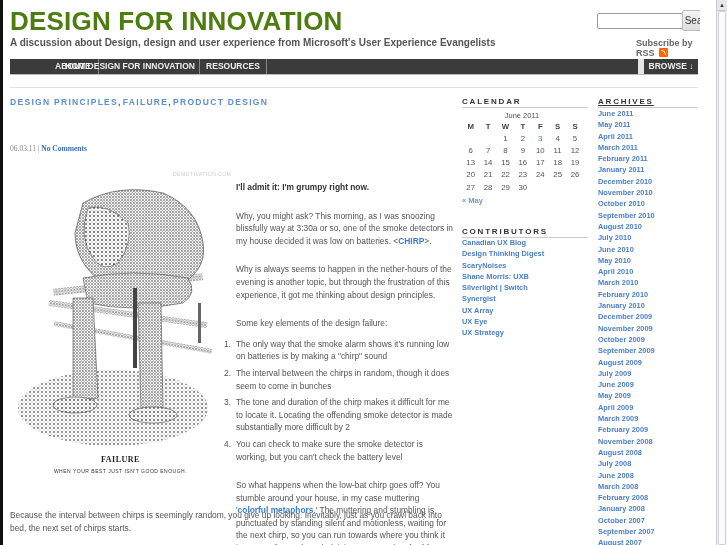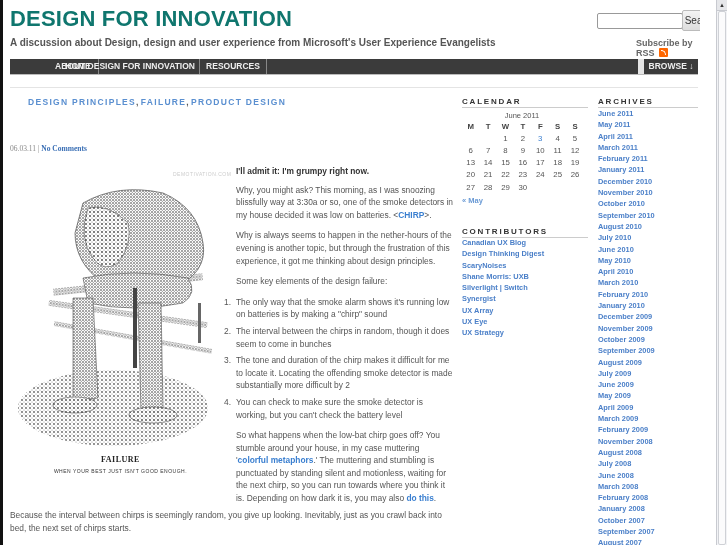--- a/index.html
+++ b/index.html
@@ -4,48 +4,48 @@
 <style>
   html, body { margin:0; padding:0; }
   body {
     width:727px; height:545px; overflow:hidden; position:relative;
     background:#fff; font-family:"Liberation Sans", sans-serif; color:#555;
   }
   .left-edge { position:absolute; left:0; top:0; width:3px; height:545px; background:#111; }
   .page { position:absolute; left:3px; top:0; width:697px; height:545px; overflow:hidden; }
 
   
-  .site-title { position:absolute; left:7px; top:6px; font-size:22px; font-weight:bold; color:#0f766e; letter-spacing:0.2px; margin:0; }
+  .site-title { position:absolute; left:7px; top:6px; font-size:26px; font-weight:bold; color:#4d7c0f; letter-spacing:0.2px; margin:0; }
   .tagline { position:absolute; left:7px; top:37px; font-size:10px; font-weight:bold; color:#555; }
   .search-input { position:absolute; left:594px; top:13px; width:80px; height:14px; border:1px solid #999; border-radius:2px; padding:0 2px; font-size:10px; }
   .search-btn { position:absolute; left:679px; top:10px; width:37px; height:21px; border:1px solid #bbb; border-radius:2px; background:linear-gradient(#f4f4f4,#ddd); font-size:10px; color:#333; padding:0; font-family:"Liberation Sans", sans-serif; }
   .rss { position:absolute; left:633px; top:38px; font-size:9px; font-weight:bold; color:#666; }
   .rss-icon { display:inline-block; width:9px; height:9px; background:#f60; border-radius:1px; vertical-align:-1px; margin-left:4px; position:relative; }
   .rss-icon::after { content:""; position:absolute; left:2px; top:2px; width:4px; height:4px; border-top:1.5px solid #fff; border-right:1.5px solid #fff; border-radius:0 5px 0 0; }
 
   
   .nav { position:absolute; left:7px; top:59px; width:688px; height:15px; background:#3b3b3b; border-bottom:1px solid #bbb; }
   .nav-item { position:absolute; top:0; height:15px; line-height:15px; font-size:8.5px; font-weight:bold; color:#eee; border-right:1px solid #888; text-align:center; }
   .nav-browse { position:absolute; right:0; top:0; height:15px; line-height:15px; font-size:8.5px; font-weight:bold; color:#eee; border-left:6px solid #e5e5e5; width:54px; text-align:center; }
   .nav-sep { position:absolute; left:7px; top:87px; width:688px; height:1px; background:#e4e4e4; }
 
   
-  .cats { position:absolute; left:25px; top:97px; font-size:8.5px; font-weight:bold; letter-spacing:1.3px; color:#5a8fd0; }
+  .cats { position:absolute; left:7px; top:97px; font-size:8.5px; font-weight:bold; letter-spacing:1.3px; color:#5a8fd0; }
   .cats .sep { color:#555; letter-spacing:0; }
   .post-title { position:absolute; left:7px; top:109px; width:440px; font-size:17.5px; line-height:16px; font-weight:bold; color:#444; margin:0; }
   .meta { position:absolute; left:7px; top:144px; font-size:7.5px; color:#888;font-family:Liberation Serif, serif; }
   .meta a { color:#3a6fb5; font-weight:bold; text-decoration:none; }
 
   .illus { position:absolute; left:10px; top:163px; width:215px; height:320px; background:#fff; }
   .wm { position:absolute; left:160px; top:8px; font-size:5px; color:#ccc; letter-spacing:0.5px; }
   .fail-title { position:absolute; left:0; width:215px; top:292px; text-align:center; font-family:"Liberation Serif", serif; font-size:8px; font-weight:bold; color:#222; letter-spacing:0.5px; }
   .fail-sub { position:absolute; left:0; width:215px; top:305px; text-align:center; font-size:5px; color:#333; letter-spacing:0.5px; }
 
   .body { position:absolute; left:233px; top:165px; width:218px; font-size:8.4px; line-height:12.6px; color:#555; }
-  .body p { margin:0 0 8px 0; }
+  .body p { margin:16px 0 8px 0; }
   .body .lead { font-weight:bold; color:#333; margin-bottom:6px; }
   .body a { color:#3a7fd0; font-weight:bold; text-decoration:none; }
   .body ol { margin:0 0 8px 0; padding:0 0 0 0; list-style:none; }
   .body ol li { position:relative; margin-bottom:4px; padding-left:0; }
   .body ol li .num { position:absolute; left:-12px; top:0; }
 
   .wide { position:absolute; left:7px; top:509px; width:450px; font-size:8.4px; line-height:13px; color:#555; }
 
   
   .widget-h { position:absolute; font-size:8px; font-weight:bold; letter-spacing:1.8px; color:#333; }
@@ -224,21 +224,21 @@
     <li>Design Thinking Digest</li>
     <li>ScaryNoises</li>
     <li>Shane Morris: UXB</li>
     <li>Silverlight | Switch</li>
     <li>Synergist</li>
     <li>UX Array</li>
     <li>UX Eye</li>
     <li>UX Strategy</li>
   </ul>
 
-  <div class="widget-h" style="left:595px;top:97px;">ARCHIVES</div>
+  <div class="widget-h" style="left:595px;top:97px;text-decoration:underline;">ARCHIVES</div>
   <div class="widget-line" style="left:595px;top:107px;width:100px;"></div>
   <ul class="links arch" style="left:595px;top:108px;">
     <li>June 2011</li>
     <li>May 2011</li>
     <li>April 2011</li>
     <li>March 2011</li>
     <li>February 2011</li>
     <li>January 2011</li>
     <li>December 2010</li>
     <li>November 2010</li>

